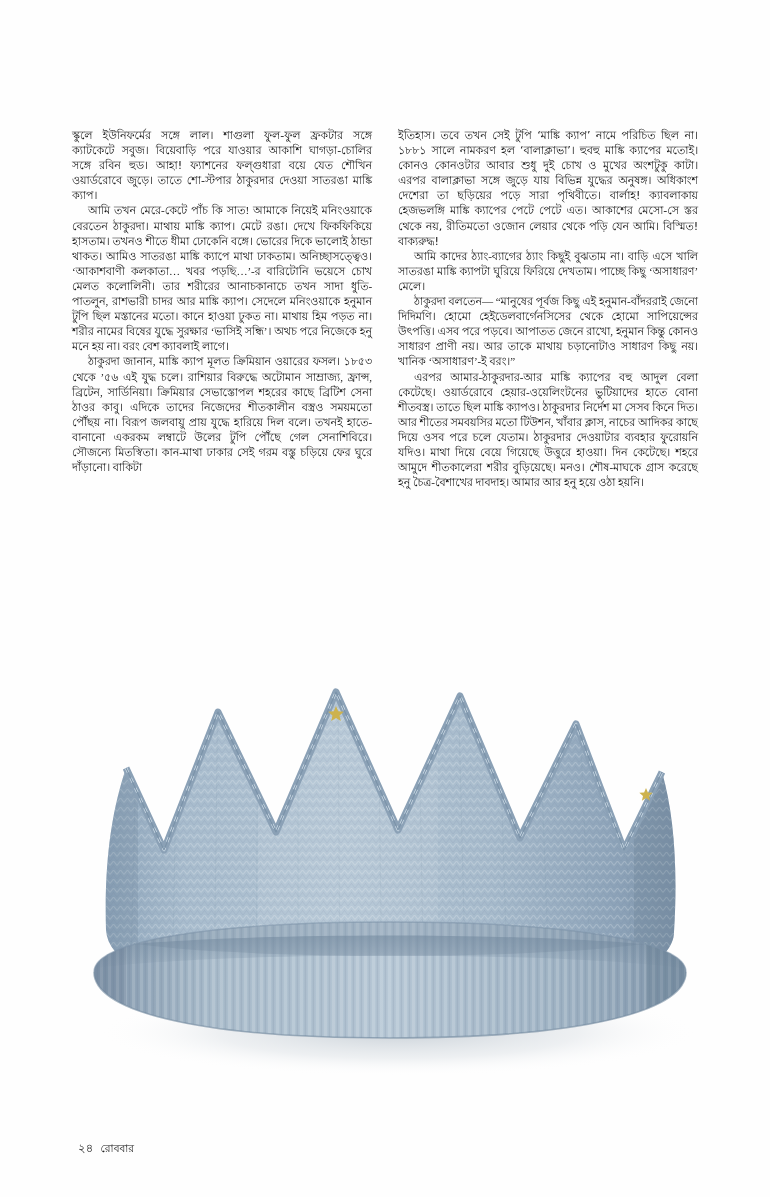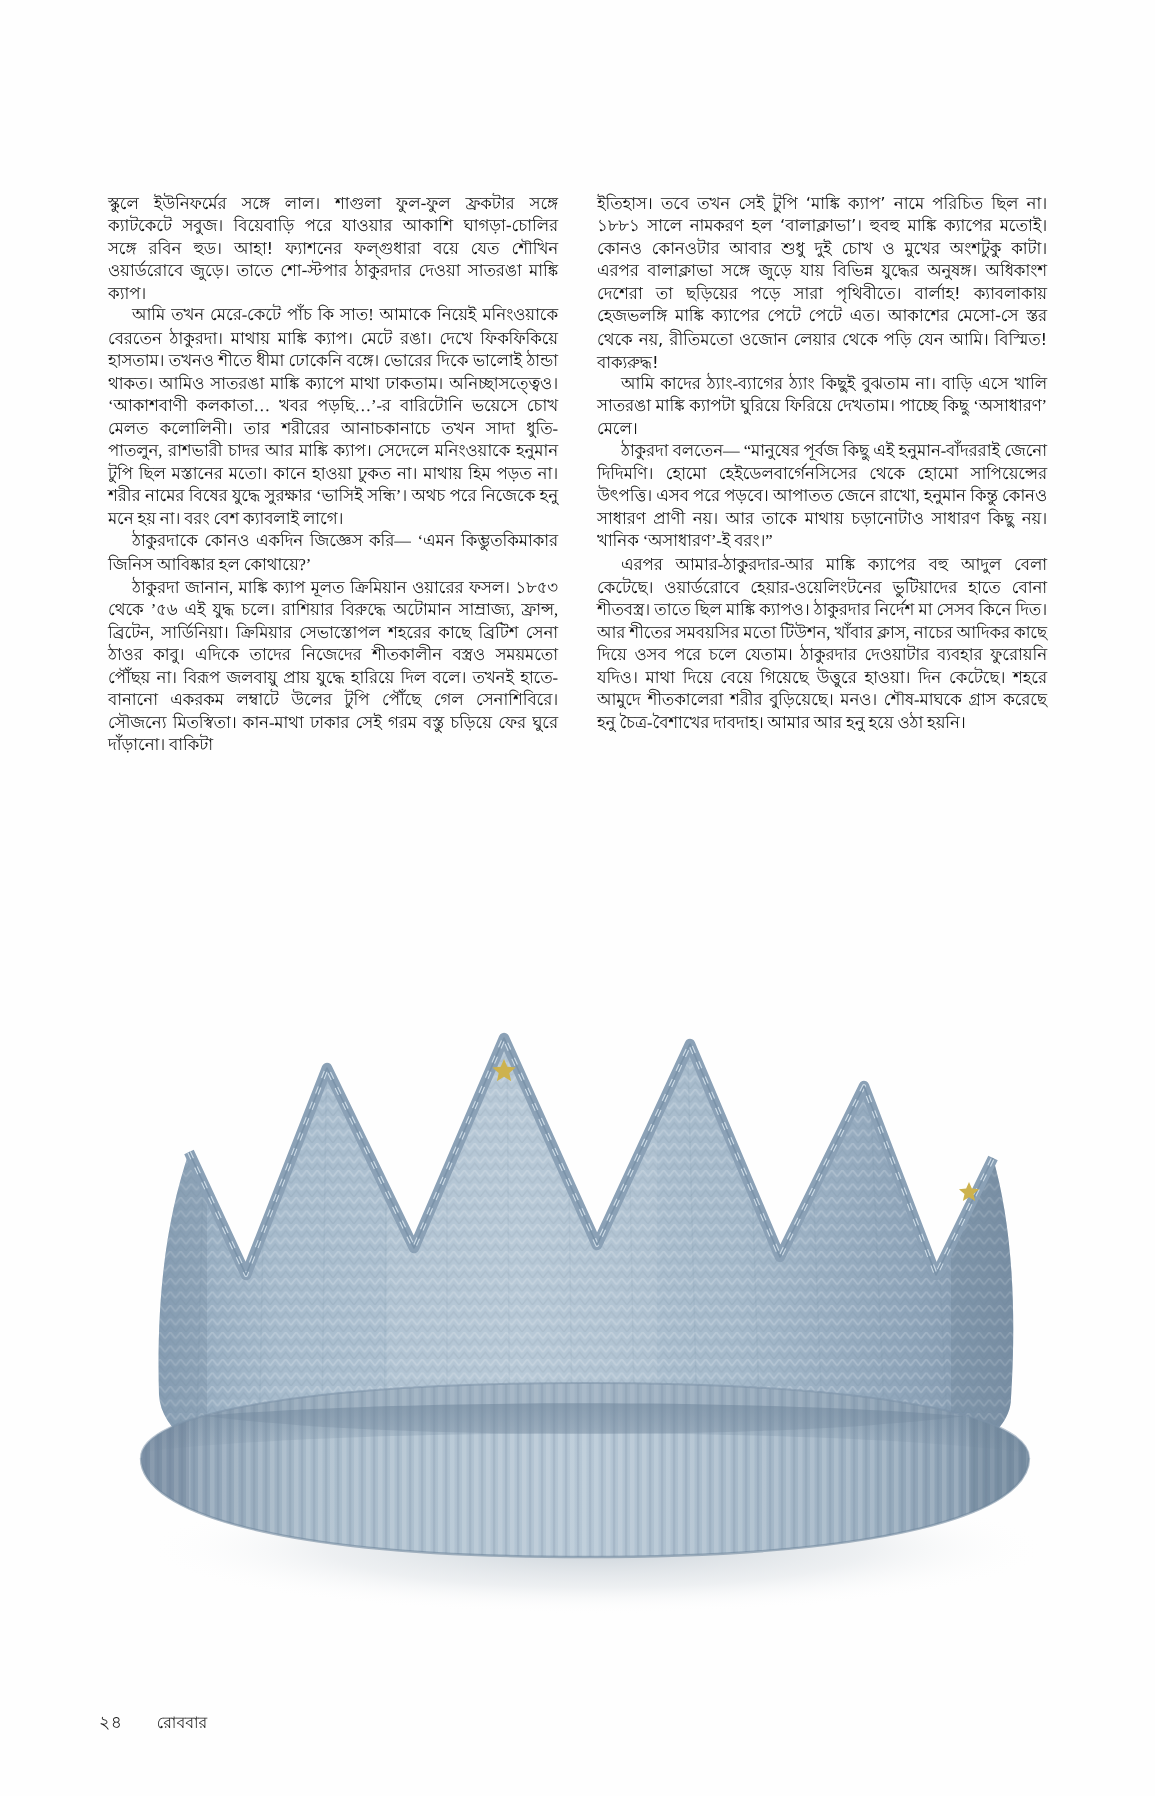--- a/index.html
+++ b/index.html
@@ -65,49 +65,47 @@
     width: 640px;
     height: 500px;
   }
 
   
   .crown-svg { display:block; width: 640px; height: 500px; }
 
   
   .footer {
     position: absolute;
-    left: 66px;
+    left: 78px;
     bottom: 38px;
     display: flex;
     align-items: baseline;
     gap: 7px;
     font-family: Liberation Serif, serif;
   }
   .folio {
     font-size: 11.5px;
     color: #1a1a1a;
     letter-spacing: 0.3px;
   }
   .pubname {
     font-size: 10.5px;
     color: #1a1a1a;
-    margin-left: 16px;
   }
 </style>
 </head>
 <body>
 
 <div class="page">
 
   <div class="columns">
 
     <div class="col">
       <p>স্কুলে ইউনিফর্মের সঙ্গে লাল। শাগুলা ফুল-ফুল ফ্রকটার সঙ্গে ক্যাটকেটে সবুজ। বিয়েবাড়ি পরে যাওয়ার আকাশি ঘাগড়া-চোলির সঙ্গে রবিন হুড। আহা! ফ্যাশনের ফল্গুধারা বয়ে যেত শৌখিন ওয়ার্ডরোবে জুড়ে। তাতে শো-স্টপার ঠাকুরদার দেওয়া সাতরঙা মাঙ্কি ক্যাপ।</p>
       <p class="indent">আমি তখন মেরে-কেটে পাঁচ কি সাত! আমাকে নিয়েই মনিংওয়াকে বেরতেন ঠাকুরদা। মাথায় মাঙ্কি ক্যাপ। মেটে রঙা। দেখে ফিকফিকিয়ে হাসতাম। তখনও শীতে ধীমা ঢোকেনি বঙ্গে। ভোরের দিকে ভালোই ঠান্ডা থাকত। আমিও সাতরঙা মাঙ্কি ক্যাপে মাথা ঢাকতাম। অনিচ্ছাসত্ত্বেও। ‘আকাশবাণী কলকাতা… খবর পড়ছি…’-র বারিটোনি ভয়েসে চোখ মেলত কলোলিনী। তার শরীরের আনাচকানাচে তখন সাদা ধুতি-পাতলুন, রাশভারী চাদর আর মাঙ্কি ক্যাপ। সেদেলে মনিংওয়াকে হনুমান টুপি ছিল মস্তানের মতো। কানে হাওয়া ঢুকত না। মাথায় হিম পড়ত না। শরীর নামের বিষের যুদ্ধে সুরক্ষার ‘ভাসিই সন্ধি’। অথচ পরে নিজেকে হনু মনে হয় না। বরং বেশ ক্যাবলাই লাগে।</p>
-      <p class="indent">ঠাকুরদাকে কোনও একদিন জিজ্ঞেস করি— ‘এমন কিম্ভুতকিমাকার জিনিস আবিষ্কার হল কোথায়ে?’</p>
       <p class="indent">ঠাকুরদা জানান, মাঙ্কি ক্যাপ মূলত ক্রিমিয়ান ওয়ারের ফসল। ১৮৫৩ থেকে ’৫৬ এই যুদ্ধ চলে। রাশিয়ার বিরুদ্ধে অটোমান সাম্রাজ্য, ফ্রান্স, ব্রিটেন, সার্ডিনিয়া। ক্রিমিয়ার সেভাস্তোপল শহরের কাছে ব্রিটিশ সেনা ঠাওর কাবু। এদিকে তাদের নিজেদের শীতকালীন বস্ত্রও সময়মতো পৌঁছয় না। বিরূপ জলবায়ু প্রায় যুদ্ধে হারিয়ে দিল বলে। তখনই হাতে-বানানো একরকম লম্বাটে উলের টুপি পৌঁছে গেল সেনাশিবিরে। সৌজন্যে মিতস্বিতা। কান-মাথা ঢাকার সেই গরম বস্তু চড়িয়ে ফের ঘুরে দাঁড়ানো। বাকিটা</p>
     </div>
 
     <div class="col">
       <p>ইতিহাস। তবে তখন সেই টুপি ‘মাঙ্কি ক্যাপ’ নামে পরিচিত ছিল না। ১৮৮১ সালে নামকরণ হল ‘বালাক্লাভা’। হুবহু মাঙ্কি ক্যাপের মতোই। কোনও কোনওটার আবার শুধু দুই চোখ ও মুখের অংশটুকু কাটা। এরপর বালাক্লাভা সঙ্গে জুড়ে যায় বিভিন্ন যুদ্ধের অনুষঙ্গ। অধিকাংশ দেশেরা তা ছড়িয়ের পড়ে সারা পৃথিবীতে। বাৰ্লাহ! ক্যাবলাকায় হেজভলঙ্গি মাঙ্কি ক্যাপের পেটে পেটে এত। আকাশের মেসো-সে স্তর থেকে নয়, রীতিমতো ওজোন লেয়ার থেকে পড়ি যেন আমি। বিস্মিত! বাক্যরুদ্ধ!</p>
       <p class="indent">আমি কাদের ঠ্যাং-ব্যাগের ঠ্যাং কিছুই বুঝতাম না। বাড়ি এসে খালি সাতরঙা মাঙ্কি ক্যাপটা ঘুরিয়ে ফিরিয়ে দেখতাম। পাচ্ছে কিছু ‘অসাধারণ’ মেলে।</p>
       <p class="indent">ঠাকুরদা বলতেন— “মানুষের পূর্বজ কিছু এই হনুমান-বাঁদররাই জেনো দিদিমণি। হোমো হেইডেলবার্গেনসিসের থেকে হোমো সাপিয়েন্সের উৎপত্তি। এসব পরে পড়বে। আপাতত জেনে রাখো, হনুমান কিন্তু কোনও সাধারণ প্রাণী নয়। আর তাকে মাথায় চড়ানোটাও সাধারণ কিছু নয়। খানিক ‘অসাধারণ’-ই বরং।”</p>
       <p class="indent">এরপর আমার-ঠাকুরদার-আর মাঙ্কি ক্যাপের বহু আদুল বেলা কেটেছে। ওয়ার্ডরোবে হেয়ার-ওয়েলিংটনের ভুটিয়াদের হাতে বোনা শীতবস্ত্র। তাতে ছিল মাঙ্কি ক্যাপও। ঠাকুরদার নির্দেশ মা সেসব কিনে দিত। আর শীতের সমবয়সির মতো টিউশন, খাঁবার ক্লাস, নাচের আদিকর কাছে দিয়ে ওসব পরে চলে যেতাম। ঠাকুরদার দেওয়াটার ব্যবহার ফুরোয়নি যদিও। মাথা দিয়ে বেয়ে গিয়েছে উত্তুরে হাওয়া। দিন কেটেছে। শহরে আমুদে শীতকালেরা শরীর বুড়িয়েছে। মনও। শৌষ-মাঘকে গ্রাস করেছে হনু চৈত্র-বৈশাখের দাবদাহ। আমার আর হনু হয়ে ওঠা হয়নি।</p>
     </div>
 

